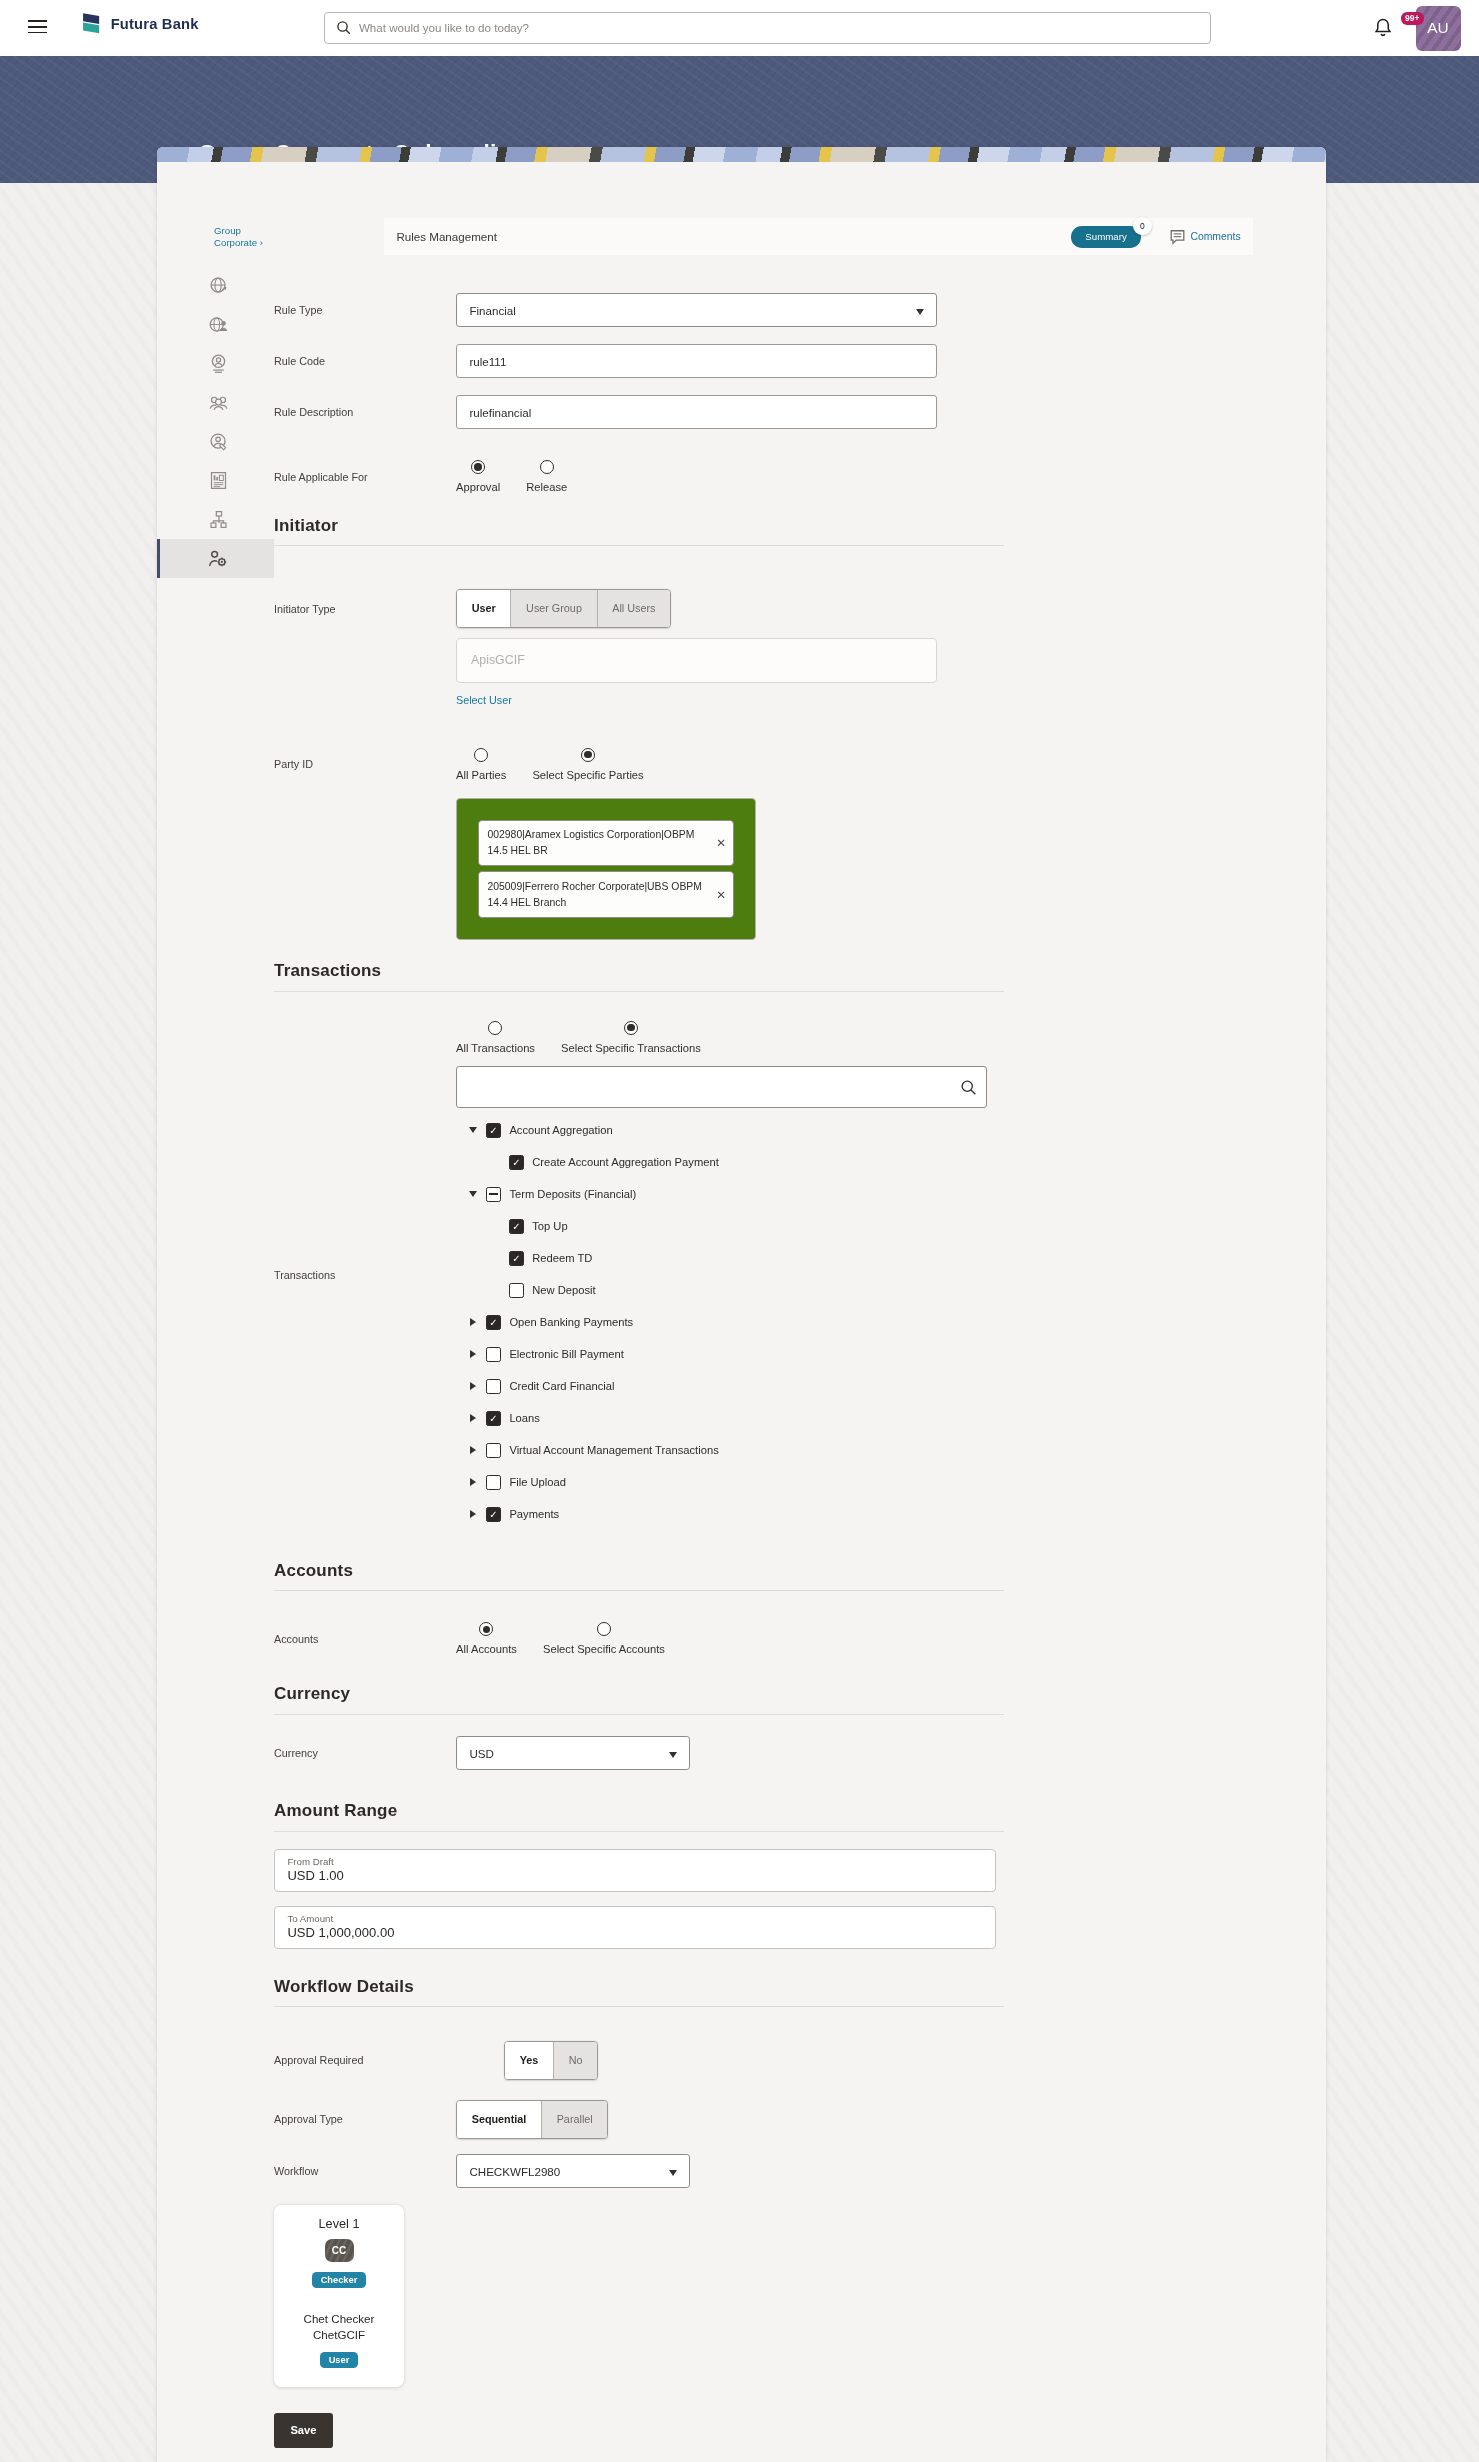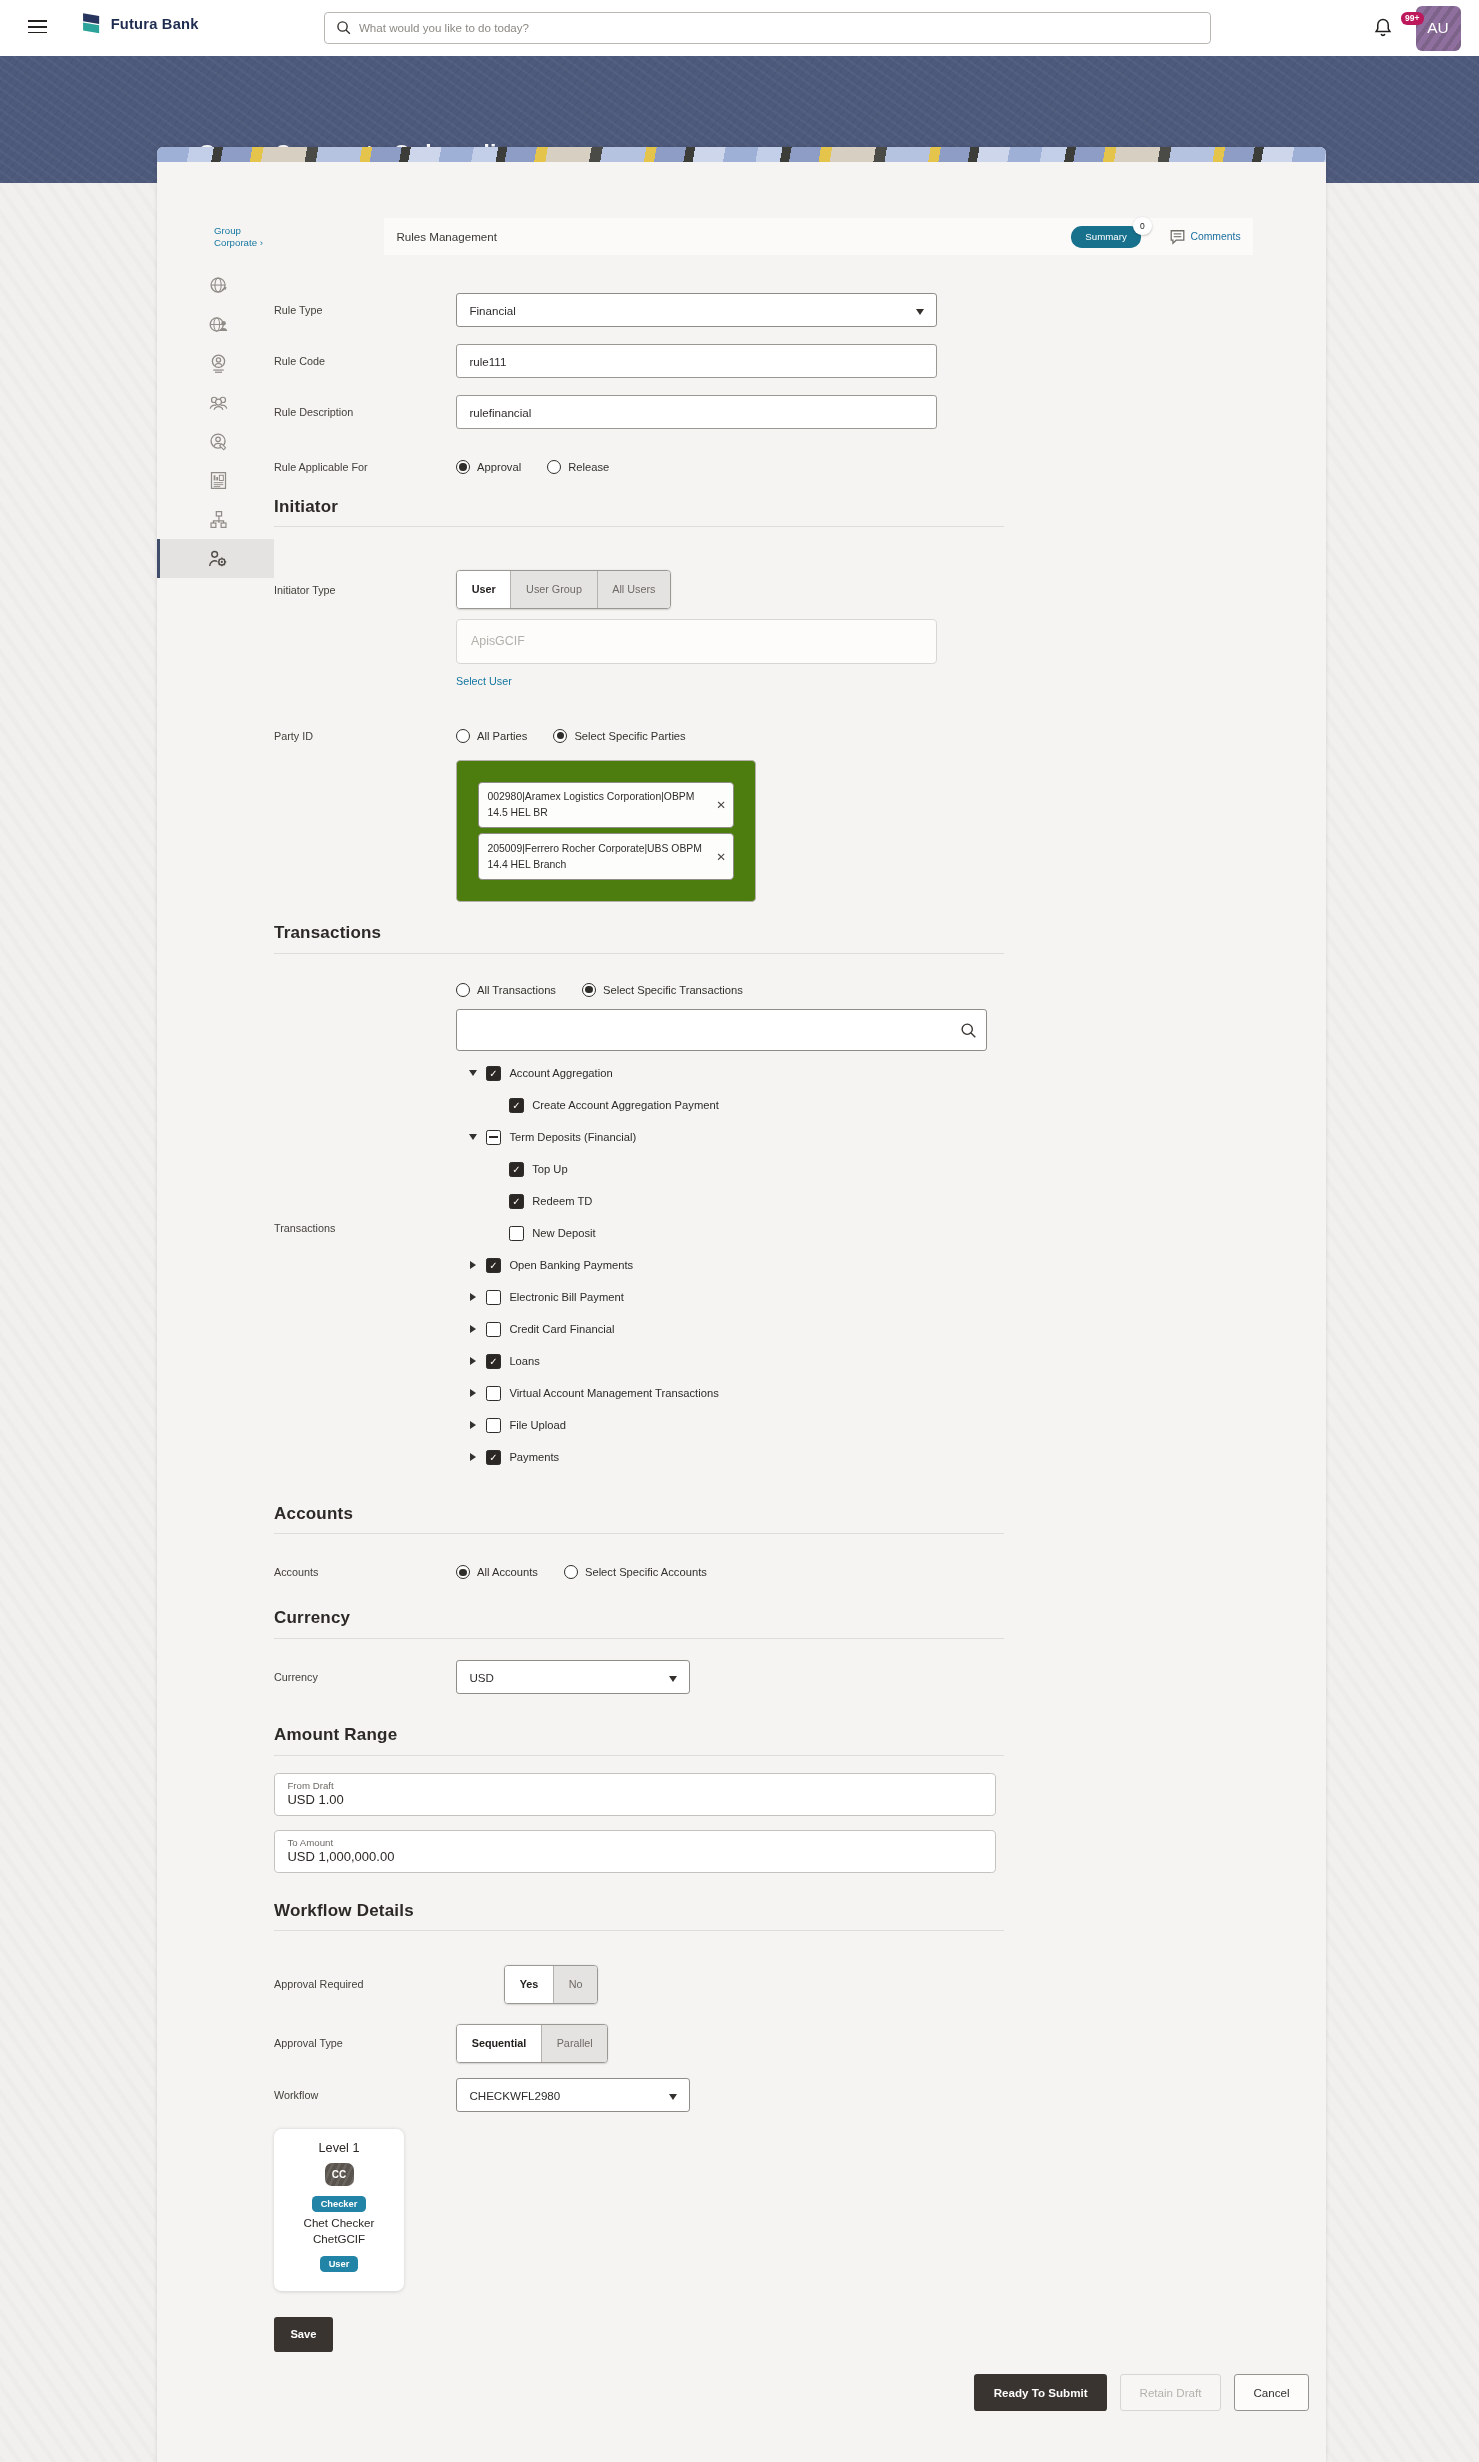--- a/index.html
+++ b/index.html
@@ -90,21 +90,21 @@
   
   .select { position:relative; height:34px; background:#fff; border:0.8px solid #8f8c88; border-radius:3.1px;
     display:flex; align-items:center; padding:0 26px 0 12.4px; font-size:11.6px; color:#2e2c2a; cursor:pointer; }
   .select .caret { position:absolute; right:12.4px; top:14.7px; width:0; height:0;
     border-left:4.6px solid transparent; border-right:4.6px solid transparent; border-top:6.2px solid #33302d; }
   .tinput { height:34px; background:#fff; border:0.8px solid #9b9894; border-radius:3.1px;
     display:flex; align-items:center; padding:0 12.4px; font-size:11.6px; color:#2e2c2a; }
   .w623 { width:481px; } .w303 { width:234px; }
 
   .radio-row { display:flex; align-items:center; gap:26px; }
-  .radio-opt { display:flex; align-items:center; gap:7px; cursor:pointer; }
+  .radio-opt { display:flex; align-items:center; gap:7px; cursor:pointer;flex-direction:column; }
   .rd { width:14px; height:14px; border:1.5px solid #2f2d2a; border-radius:50%; position:relative; flex:none; background:#fff; }
   .rd.sel::after { content:""; position:absolute; inset:2.3px; background:#2f2d2a; border-radius:50%; }
   .radio-opt span.rlbl { font-size:11.2px; color:#33302c; }
 
   .seg { display:inline-flex; border:0.8px solid #9b9894; border-radius:3.9px; overflow:hidden;
     box-shadow:0 0.8px 1.5px rgba(0,0,0,.15); }
   .seg .opt { padding:0 14.7px; height:37px; line-height:37px; font-size:10.8px; color:#6e6a66;
     background:#e5e3e1; border-right:0.8px solid #b5b2ae; cursor:pointer; }
   .seg .opt:last-child { border-right:none; }
   .seg .opt.sel { background:#fff; color:#23211e; font-weight:bold; }
@@ -143,21 +143,21 @@
   .amount-box .aval { font-size:13px; color:#2b2825; margin-top:1.5px; }
 
   .level-card { width:130px; background:#fff; border-radius:7.7px; box-shadow:0 0.8px 3.9px rgba(0,0,0,.14);
     padding:11.6px 7.7px 18.5px 7.7px; text-align:center; }
   .level-title { font-size:12.7px; color:#2b2825; }
   .cc-avatar { width:29px; height:23px; margin:8.5px auto 0; border-radius:7px; color:#fff; font-size:10px; font-weight:bold;
     display:flex; align-items:center; justify-content:center;
     background: repeating-linear-gradient(115deg, rgba(255,255,255,.10) 0 2.3px, transparent 2.3px 6.2px), #5a544e; }
   .badge { display:inline-block; background:#2284a6; color:#fff; font-size:9.3px; font-weight:bold;
     padding:3.1px 8.5px; border-radius:4.6px; }
-  .lv-name { margin-top:3px; font-size:11.6px; line-height:16px; color:#2b2825; }
+  .lv-name { margin-top:23px; font-size:11.6px; line-height:16px; color:#2b2825; }
 
   .btn { display:inline-flex; align-items:center; justify-content:center; border-radius:3.1px;
     font-size:11.6px; cursor:pointer; border:0.8px solid transparent; }
   .btn-dark { background:#393430; color:#fff; font-weight:bold; }
   .btn-save { height:35px; padding:0 15.4px; font-size:11.2px; }
   .btn-big { height:37px; padding:0 18.5px; }
   .btn-disabled { background:#f7f6f4; border-color:#d8d5d2; color:#b5b2ae; cursor:default; }
   .btn-outline { background:#fdfcfb; border-color:#96938f; color:#33302c; }
 
   .card-footer { display:flex; justify-content:flex-end; gap:13px; padding-right:17px; margin-top:21.6px; }

